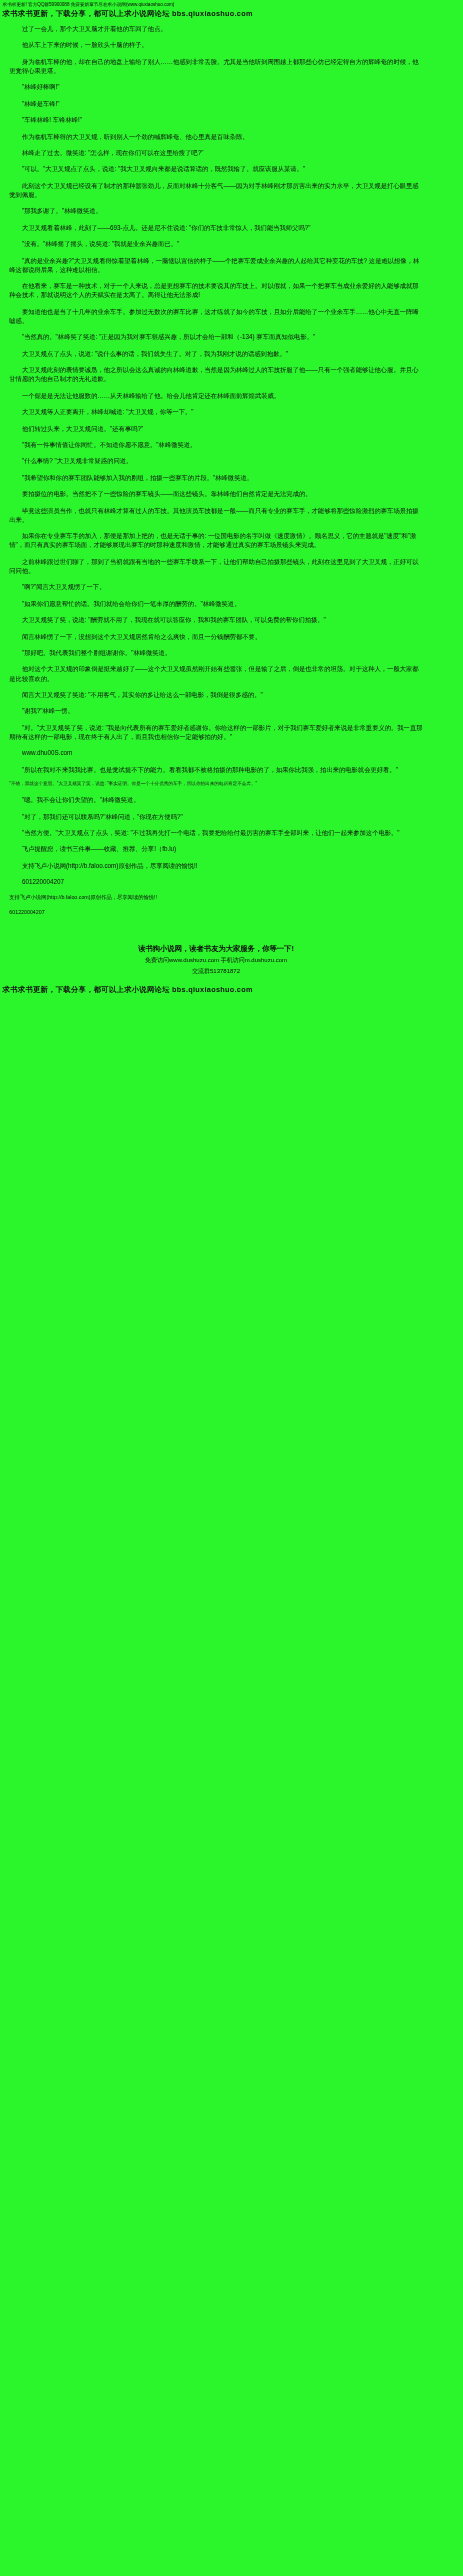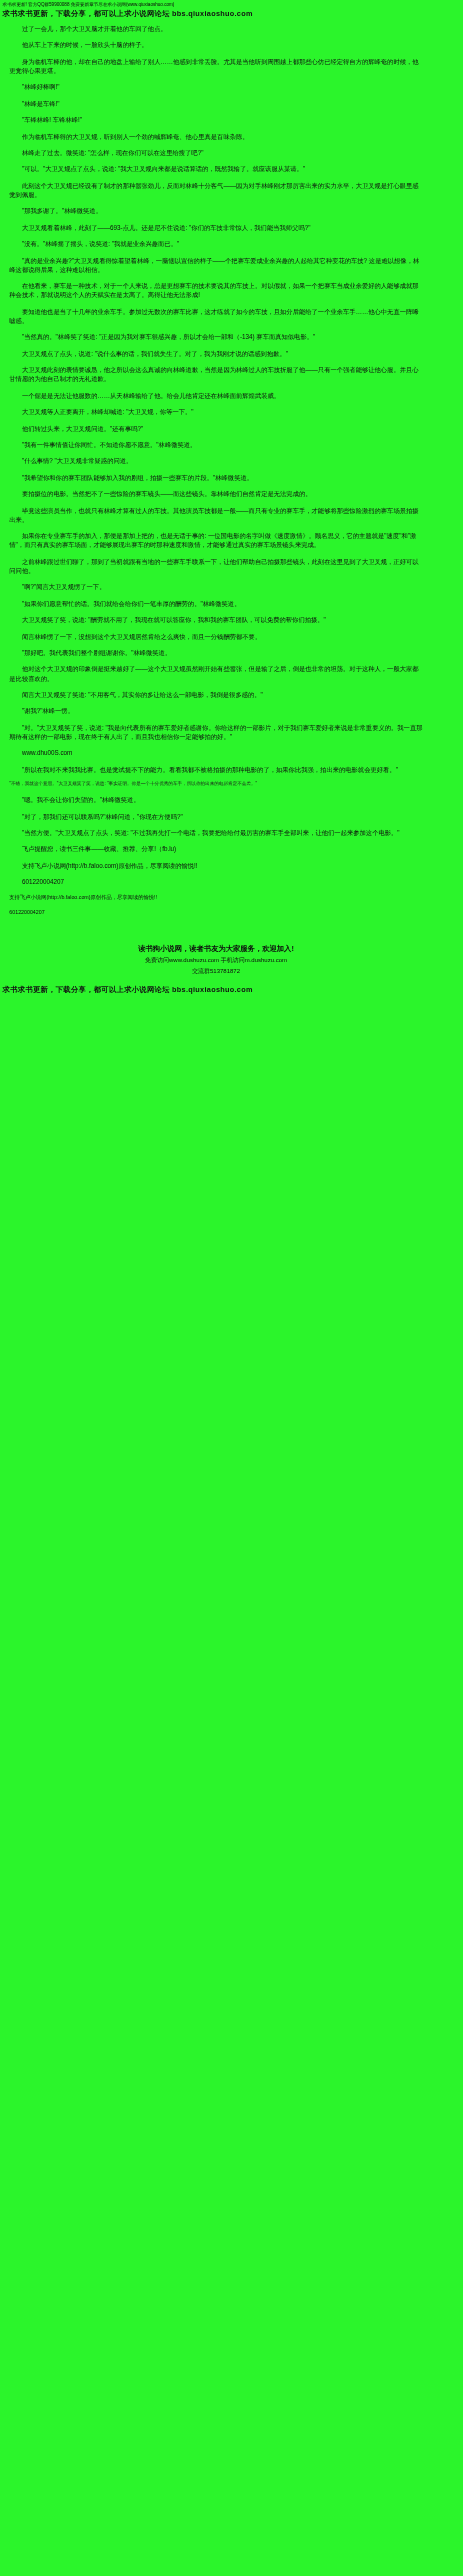--- a/index.html
+++ b/index.html
@@ -151,21 +151,21 @@
     <p>支持飞卢小说网(http://b.faloo.com)原创作品，尽享阅读的愉悦!!</p>
     <p>601220004207</p>
     <p class="small noindent"></p>
     <p class="small noindent">支持飞卢小说网(http://b.faloo.com)原创作品，尽享阅读的愉悦!!</p>
     <p class="small noindent">601220004207</p>
   </div>
 
   <div class="spacer"></div>
 
   <div class="footer-block">
-    <div class="line big">读书狗小说网，读者书友为大家服务，欢迎加入!</div>
+    <div class="line big">读书狗小说网，读者书友为大家服务，你等一下!</div>
     <div class="line">免费访问www.dushuzu.com  手机访问m.dushuzu.com</div>
     <div class="line">交流群513781872</div>
   </div>
 
   <div class="bottombar">求书求书更新，下载分享，都可以上求小说网论坛  bbs.qiuxiaoshuo.com</div>
 
 </div>
 
 
 </body></html>

